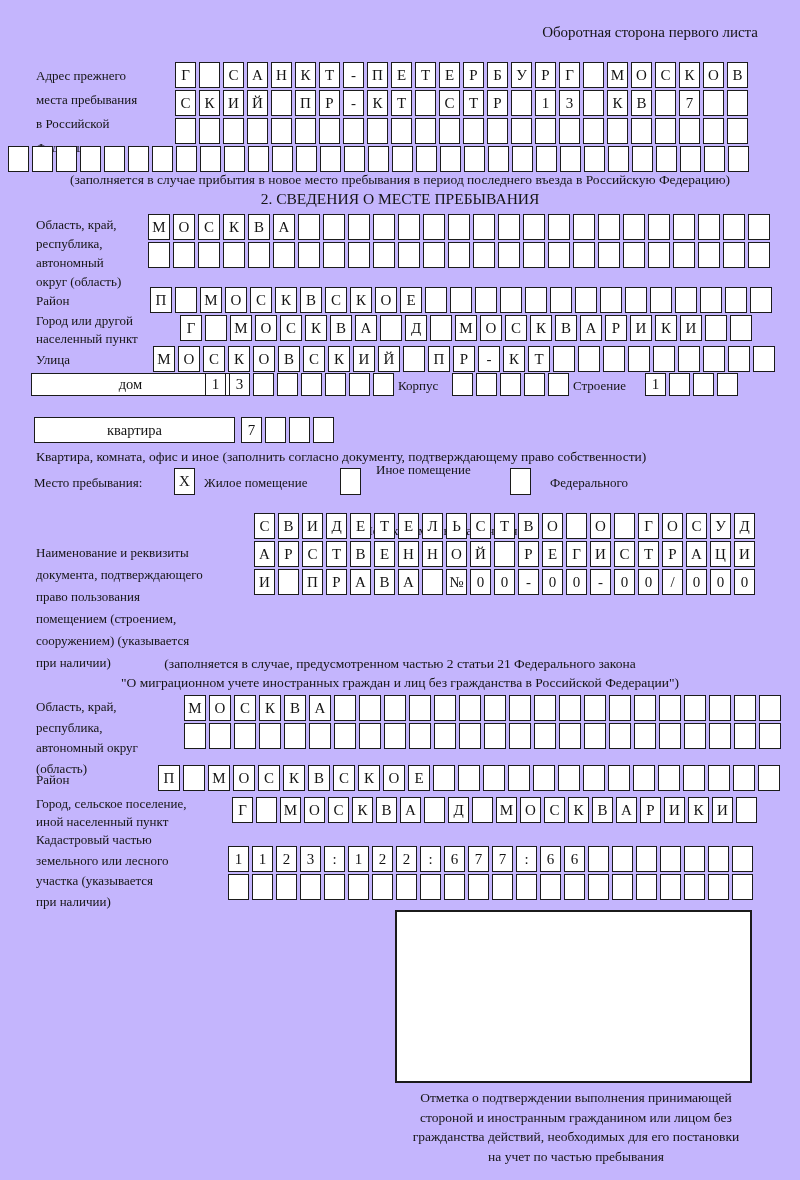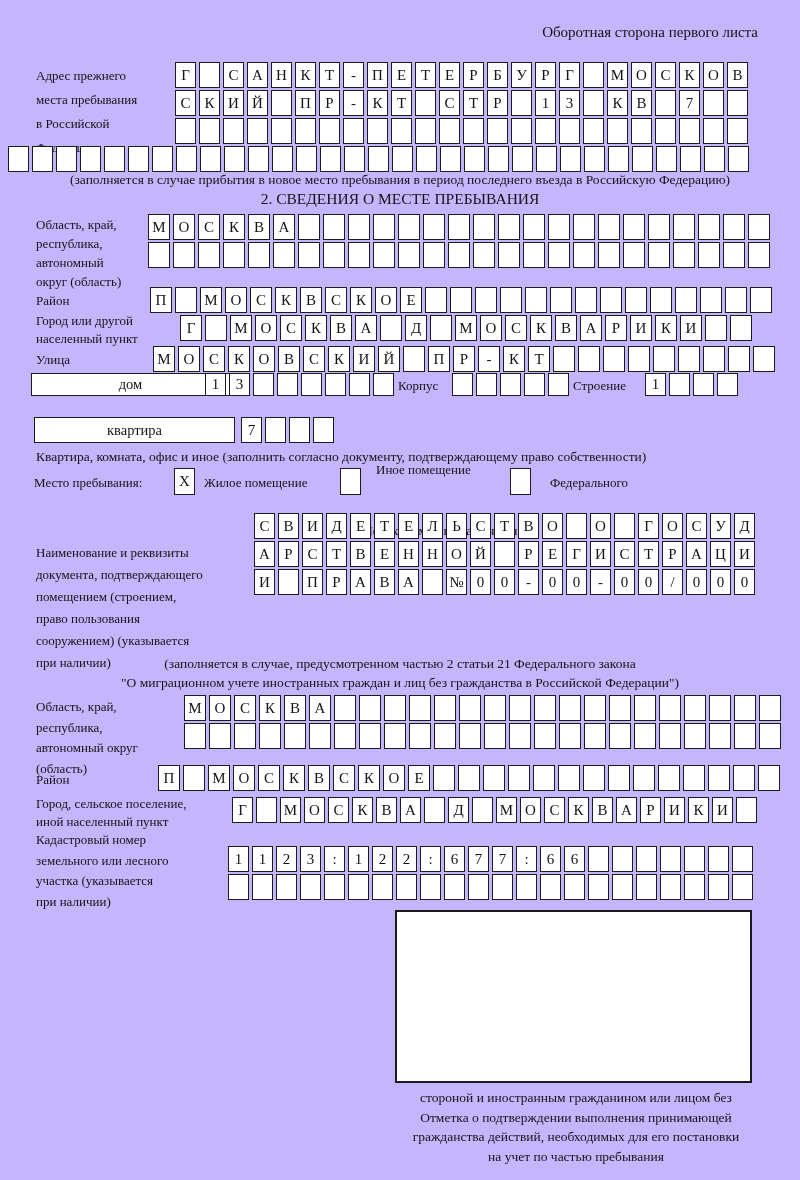--- a/index.html
+++ b/index.html
@@ -337,22 +337,22 @@
   <div class="abs lbl" style="left:204px;top:473px;">Жилое помещение</div>
   <div class="checkbox" style="left:340px;top:468px;"></div>
   <div class="abs lbl" style="left:376px;top:460px;">Иное помещение</div>
   <div class="checkbox" style="left:510px;top:468px;"></div>
   <div class="abs lbl" style="left:550px;top:473px;">Федерального</div>
   <div class="abs cap" style="left:95px;top:523px;width:440px;text-align:right;">(Необходимо выбрать нужное)</div>
 
   <div class="abs lbl lines" style="left:36px;top:513px;line-height:22px;margin-top:29px;">
       <div>Наименование и реквизиты</div>
       <div>документа, подтверждающего</div>
+      <div>право пользования</div>
       <div>помещением (строением,</div>
-      <div>право пользования</div>
       <div>сооружением) (указывается</div>
       <div>при наличии)</div>
     </div>
   <div class="cellrow" style="left:254px;top:513px;">
       <span class="cell">С</span>
       <span class="cell">В</span>
       <span class="cell">И</span>
       <span class="cell">Д</span>
       <span class="cell">Е</span>
       <span class="cell">Т</span>
@@ -535,21 +535,21 @@
       <span class="cell">В</span>
       <span class="cell">А</span>
       <span class="cell">Р</span>
       <span class="cell">И</span>
       <span class="cell">К</span>
       <span class="cell">И</span>
       <span class="cell"></span>
     </div>
 
   <div class="abs lbl lines" style="left:36px;top:830px;line-height:20.5px;">
-      <div>Кадастровый номер</div>
+      <div>Кадастровый частью</div>
       <div>земельного или лесного</div>
       <div>участка (указывается</div>
       <div>при наличии)</div>
     </div>
   <div class="cellrow" style="left:228px;top:846px;">
       <span class="cell">1</span>
       <span class="cell">1</span>
       <span class="cell">2</span>
       <span class="cell">3</span>
       <span class="cell">:</span>
@@ -591,19 +591,19 @@
       <span class="cell"></span>
       <span class="cell"></span>
       <span class="cell"></span>
       <span class="cell"></span>
       <span class="cell"></span>
       <span class="cell"></span>
     </div>
 
   <div class="bigbox" style="left:395px;top:910px;width:357px;height:173px;"></div>
   <div class="abs cap lines" style="left:383px;top:1088px;width:386px;text-align:center;line-height:19.5px;">
+      <div>Отметка о подтверждении выполнения принимающей</div>
       <div>стороной и иностранным гражданином или лицом без</div>
-      <div>Отметка о подтверждении выполнения принимающей</div>
       <div>гражданства действий, необходимых для его постановки</div>
       <div>на учет по частью пребывания</div>
     </div>
 
 </div>
 
 </body></html>

